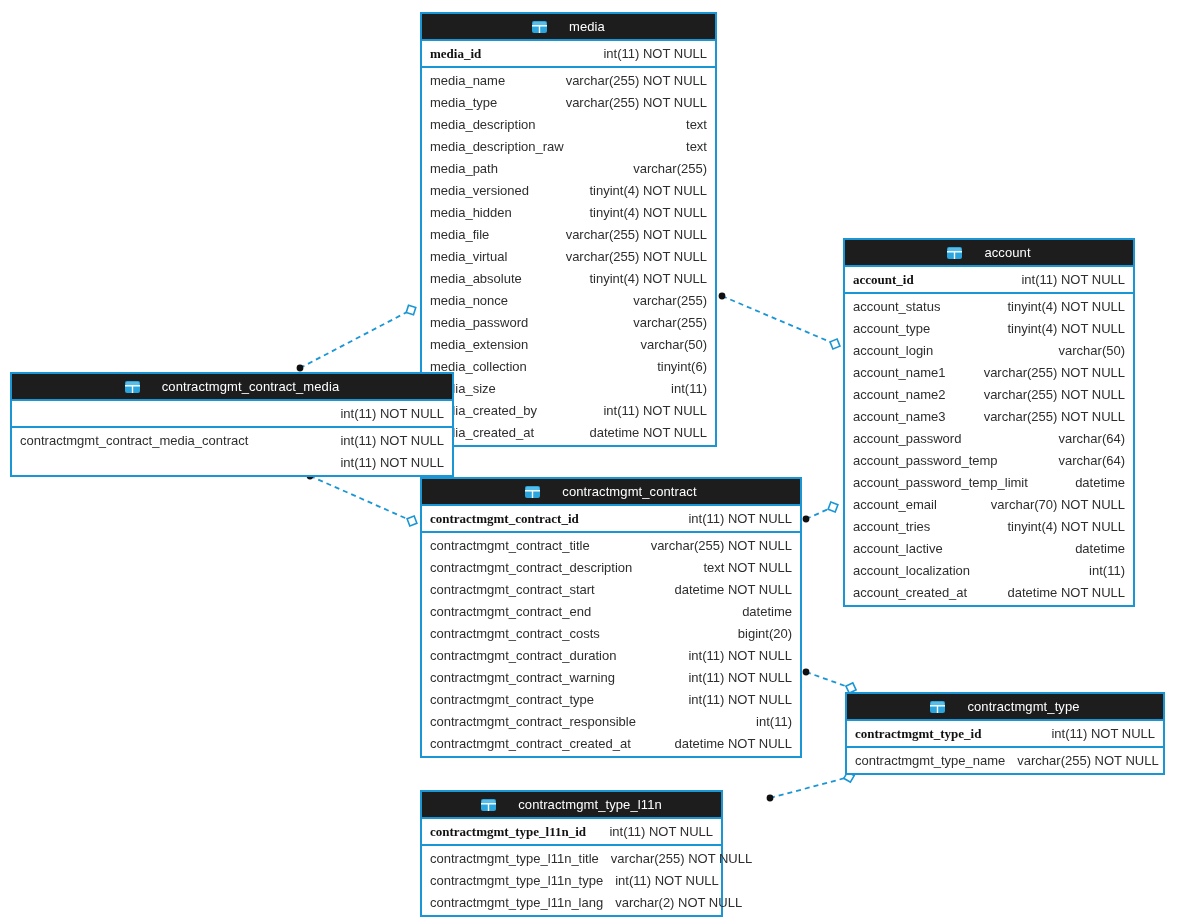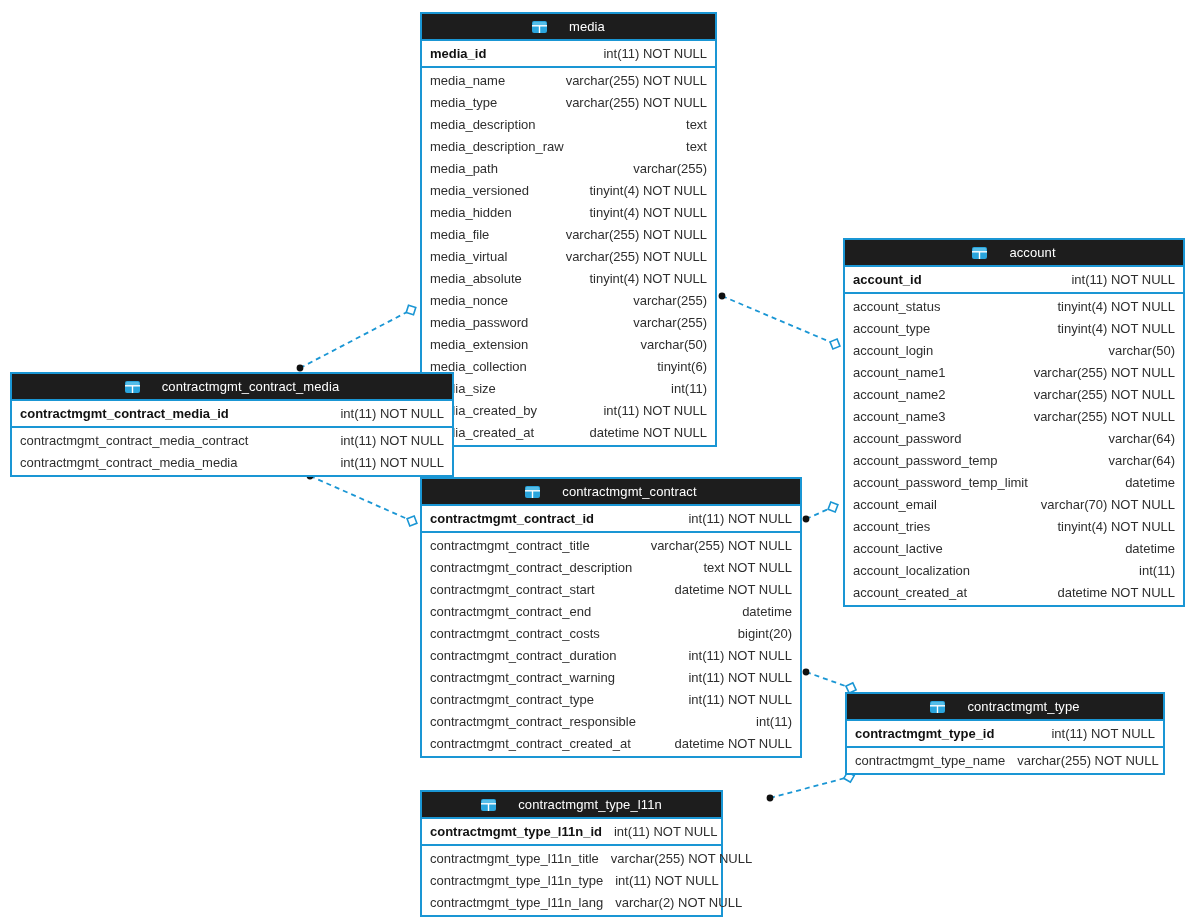--- a/index.html
+++ b/index.html
@@ -26,21 +26,21 @@
     font-size:13px;letter-spacing:.1px;
   }
   .tbl-icon{display:inline-flex;align-items:center;}
   .tbl-row{
     display:flex;justify-content:space-between;gap:12px;
     height:22px;line-height:22px;padding:0 8px;white-space:nowrap;
   }
   .tbl-pk{
     height:25px;line-height:25px;border-bottom:2px solid var(--blue);
   }
-  .tbl-pk .col-name{font-weight:bold;color:#111;}
+  .tbl-pk .col-name{font-weight:bold;color:#111;font-family:Liberation Serif, serif;}
   .col-type{margin-left:auto;}
   .tbl-rows{padding:2px 0 1px 0;border-radius:21px;}
 </style>
 </head>
 <body>
 
 <svg id="rel-svg" width="1197" height="923">
     <g>
       <line x1="300" y1="368" x2="411" y2="310" stroke="#1a96d4" stroke-width="1.8" stroke-dasharray="5,4"></line>
       <circle cx="300" cy="368" r="3.4" fill="#101010"></circle>
@@ -166,35 +166,33 @@
           <svg width="15" height="12" viewBox="0 0 15 12" aria-hidden="true">
             <rect x="0" y="0" width="15" height="12" rx="2" fill="#2aa5dd"></rect>
             <rect x="1" y="1" width="13" height="3.2" rx="1" fill="#55bde8"></rect>
             <line x1="0" y1="4.8" x2="15" y2="4.8" stroke="#ffffff" stroke-width="1.4"></line>
             <line x1="7.5" y1="4.8" x2="7.5" y2="12" stroke="#ffffff" stroke-width="1.4"></line>
           </svg>
         </span>
         <span>contractmgmt_contract_media</span>
       </div>
       <div class="tbl-row tbl-pk">
-        <span class="col-name">contractmgmt_contract_media_id</span>
         <span class="col-type">int(11) NOT NULL</span>
       </div>
       <div class="tbl-rows">
         <div class="tbl-row">
           <span class="col-name">contractmgmt_contract_media_contract</span>
           <span class="col-type">int(11) NOT NULL</span>
         </div>
         <div class="tbl-row">
-          <span class="col-name">contractmgmt_contract_media_media</span>
-          <span class="col-type">int(11) NOT NULL</span>
-        </div>
-      </div>
-    </div>
-    <div class="db-table" style="left: 843px; top: 238px; width: 342px;">
+          <span class="col-type">int(11) NOT NULL</span>
+        </div>
+      </div>
+    </div>
+    <div class="db-table" style="left: 843px; top: 238px; width: 292px;">
       <div class="tbl-header">
         <span class="tbl-icon">
           <svg width="15" height="12" viewBox="0 0 15 12" aria-hidden="true">
             <rect x="0" y="0" width="15" height="12" rx="2" fill="#2aa5dd"></rect>
             <rect x="1" y="1" width="13" height="3.2" rx="1" fill="#55bde8"></rect>
             <line x1="0" y1="4.8" x2="15" y2="4.8" stroke="#ffffff" stroke-width="1.4"></line>
             <line x1="7.5" y1="4.8" x2="7.5" y2="12" stroke="#ffffff" stroke-width="1.4"></line>
           </svg>
         </span>
         <span>account</span>

